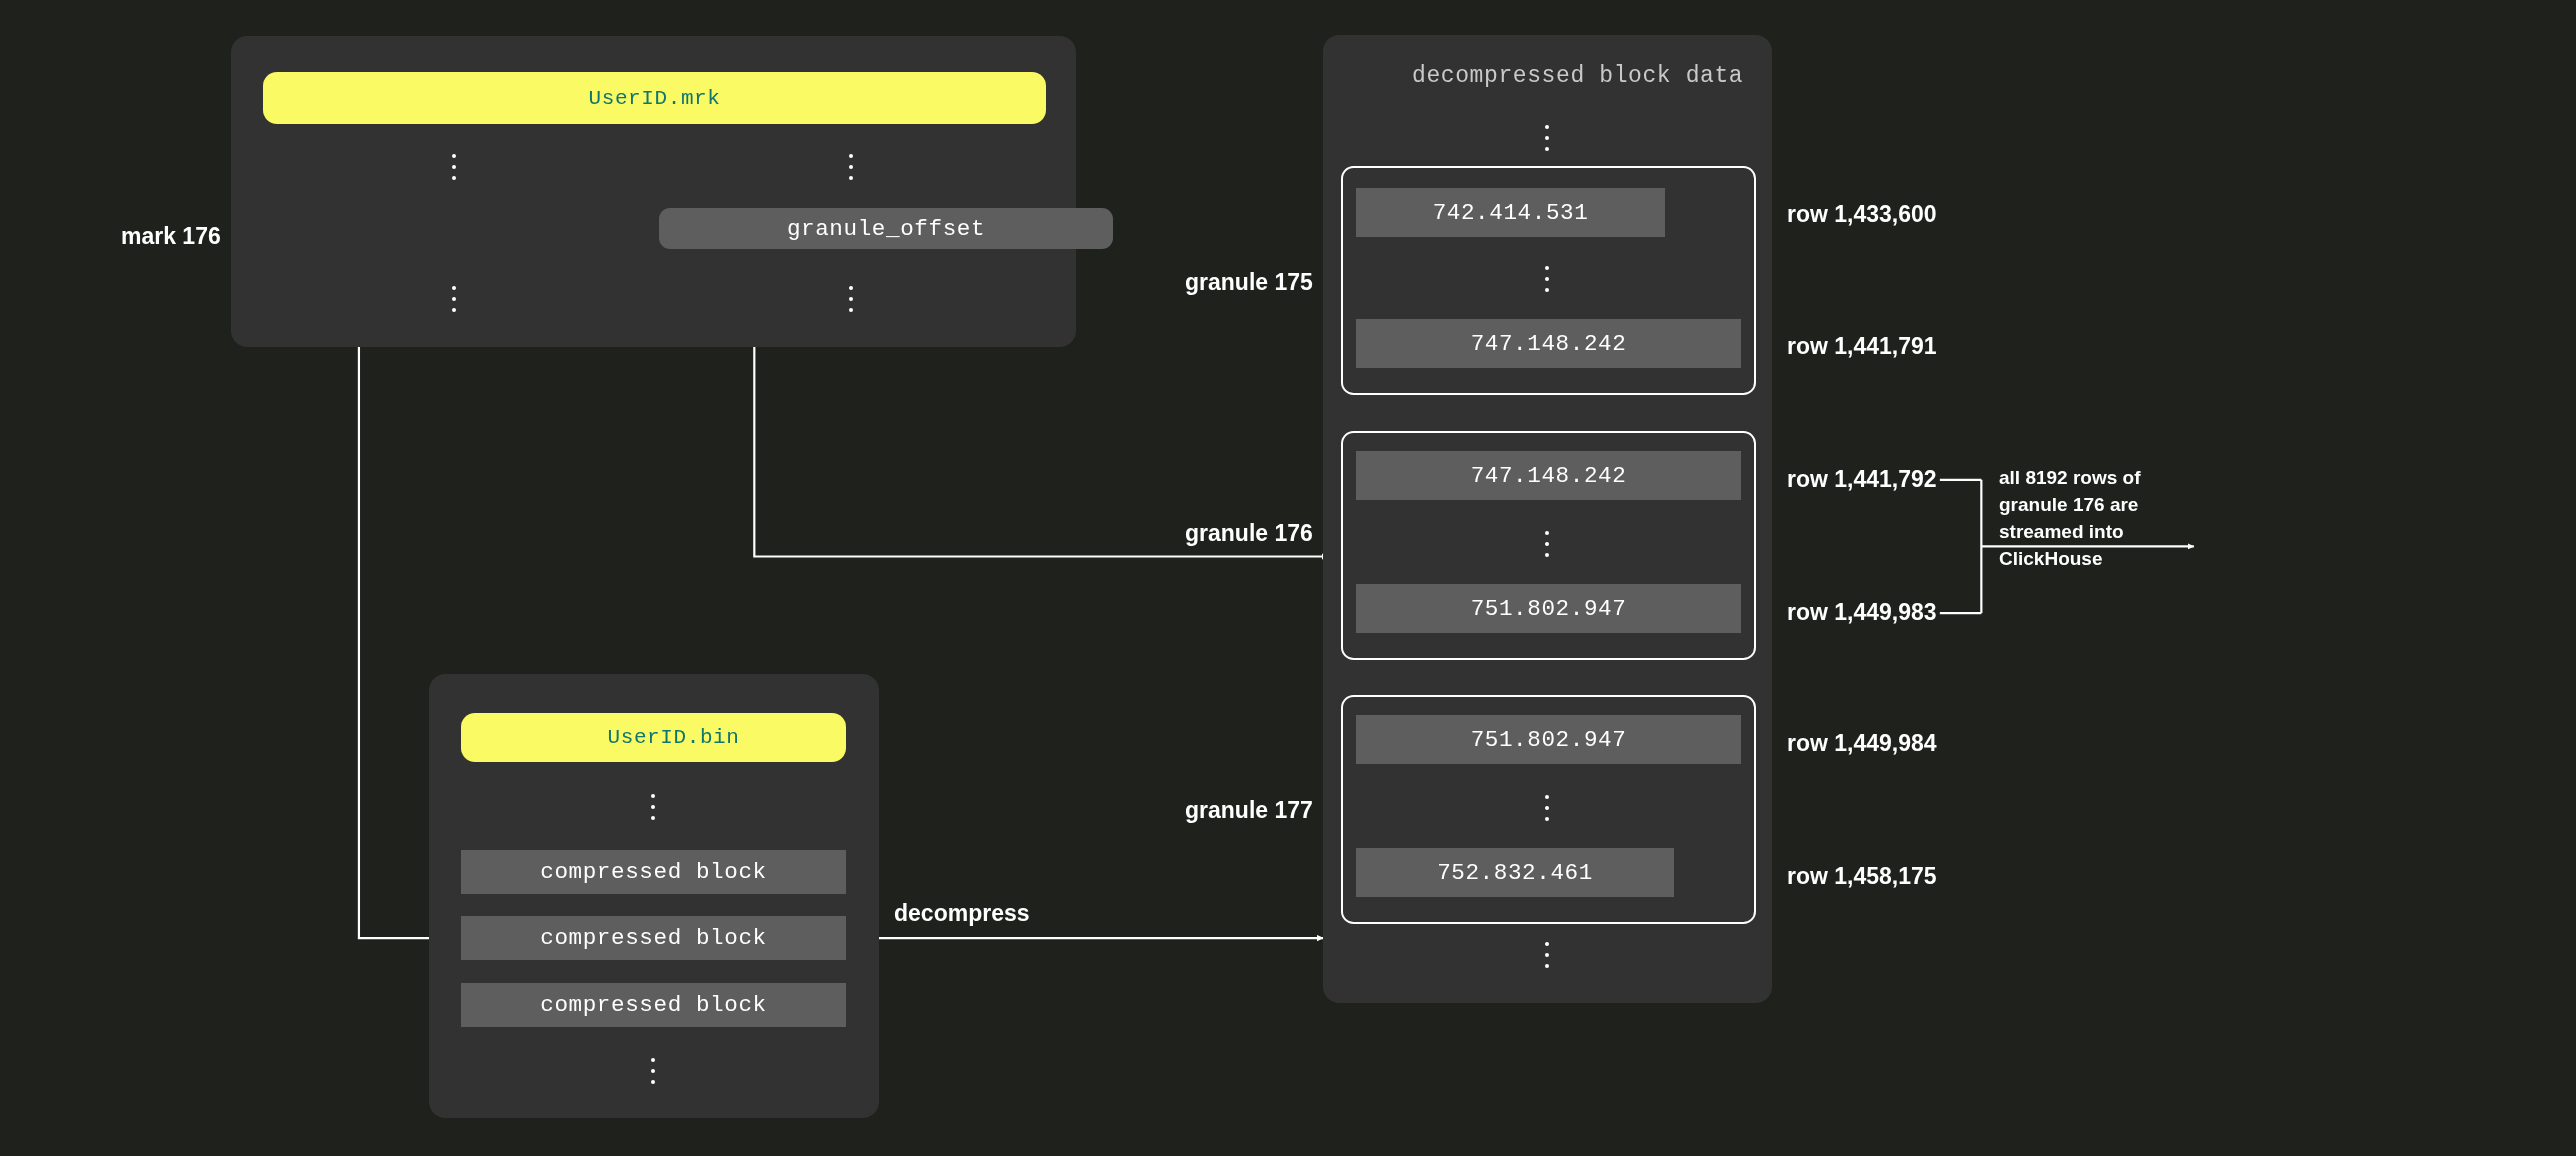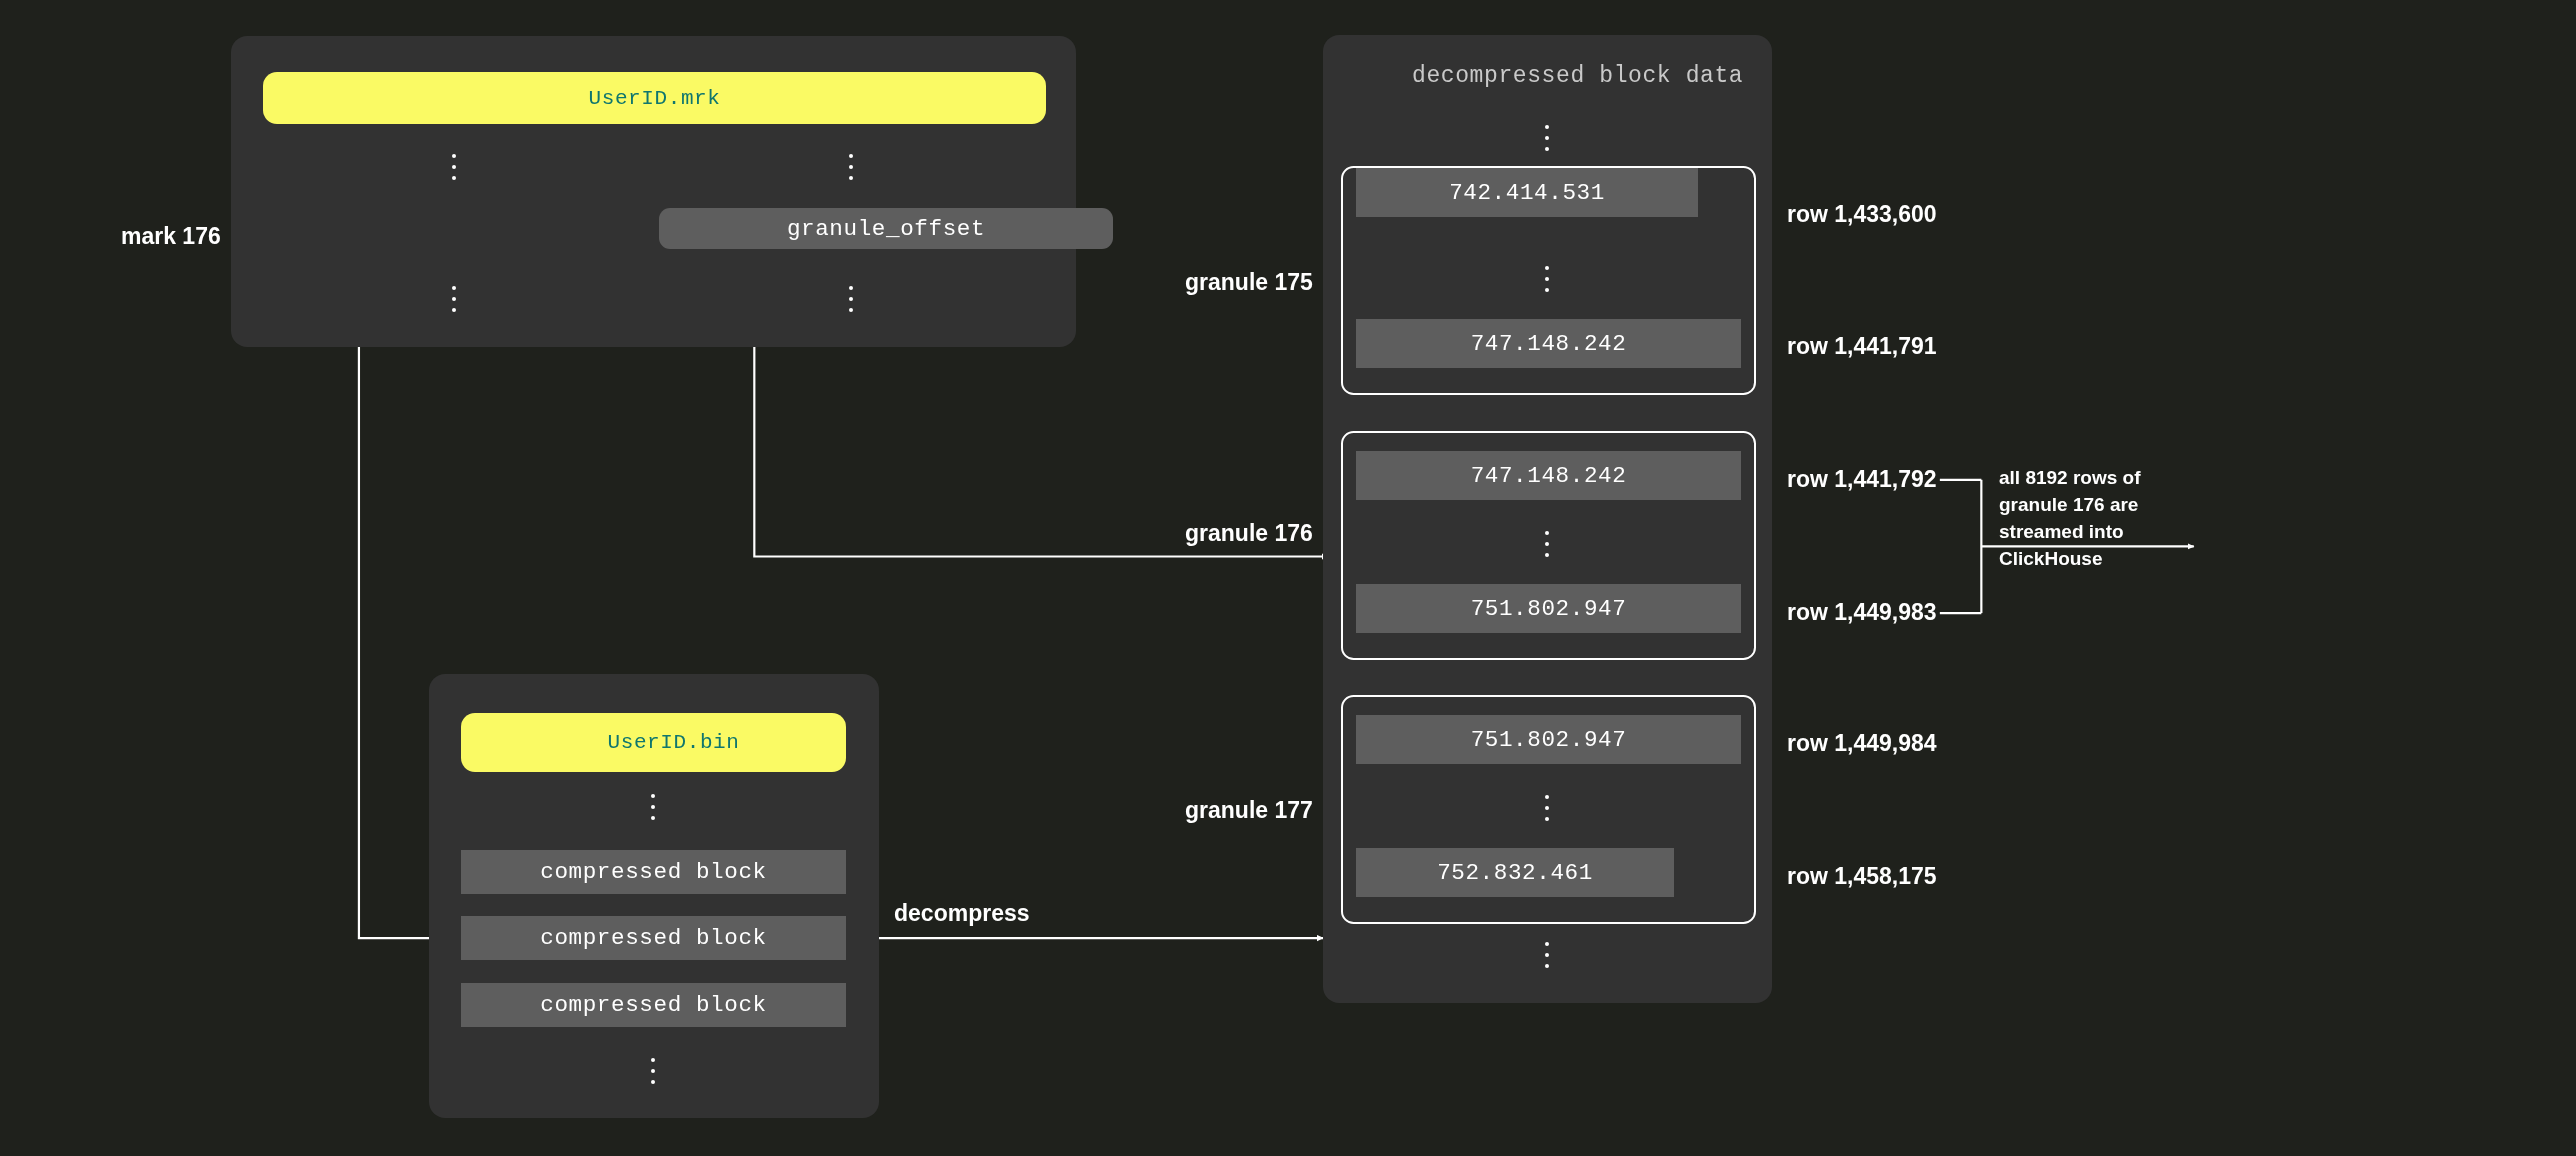--- a/index.html
+++ b/index.html
@@ -175,21 +175,21 @@
       <i></i>
   </div>
   <div class="vdots" style="left:849px; top:286px; width:4.4px; height:26.4px;">
     <i></i>
       <i></i>
       <i></i>
   </div>
 
   <div class="panel" style="left:429px; top:674px; width:450px; height:444px;"></div>
 
-  <div class="file-chip" style="left:461px; top:713px; width:385px; height:59px;padding-left:40px;">UserID.bin</div>
+  <div class="file-chip" style="left:461px; top:713px; width:385px; height:49px;padding-left:40px;">UserID.bin</div>
 
   <div class="vdots" style="left:651px; top:794px; width:4.4px; height:26.4px;">
     <i></i>
       <i></i>
       <i></i>
   </div>
 
   <div class="gblock" style="left:461px; top:850px; width:385px; height:44px;">compressed block</div>
   <div class="gblock" style="left:461px; top:916px; width:385px; height:44px;">compressed block</div>
   <div class="gblock" style="left:461px; top:983px; width:385px; height:44px;">compressed block</div>
@@ -204,21 +204,21 @@
 
   <div class="caption mono" style="left:1412px; top:63px;">decompressed block data</div>
 
   <div class="vdots" style="left:1545px; top:125px; width:4.4px; height:26.4px;">
     <i></i>
       <i></i>
       <i></i>
   </div>
 
   <div class="granule-box" style="left:1341px; top:166px; width:415px; height:229px;"></div>
-  <div class="gblock" style="left:1356px; top:168px; width:342px; height:49px;">742.414.531</div>
+  <div class="gblock" style="left:1356px; top:188px; width:309px; height:49px;">742.414.531</div>
   <div class="vdots" style="left:1545px; top:266px; width:4.4px; height:26.4px;">
     <i></i>
       <i></i>
       <i></i>
   </div>
   <div class="gblock" style="left:1356px; top:319px; width:385px; height:49px;">747.148.242</div>
   <div class="caption" style="left:1185px; top:269px;">granule 175</div>
   <div class="caption" style="left:1787px; top:201px;">row 1,433,600</div>
   <div class="caption" style="left:1787px; top:333px;">row 1,441,791</div>
 

